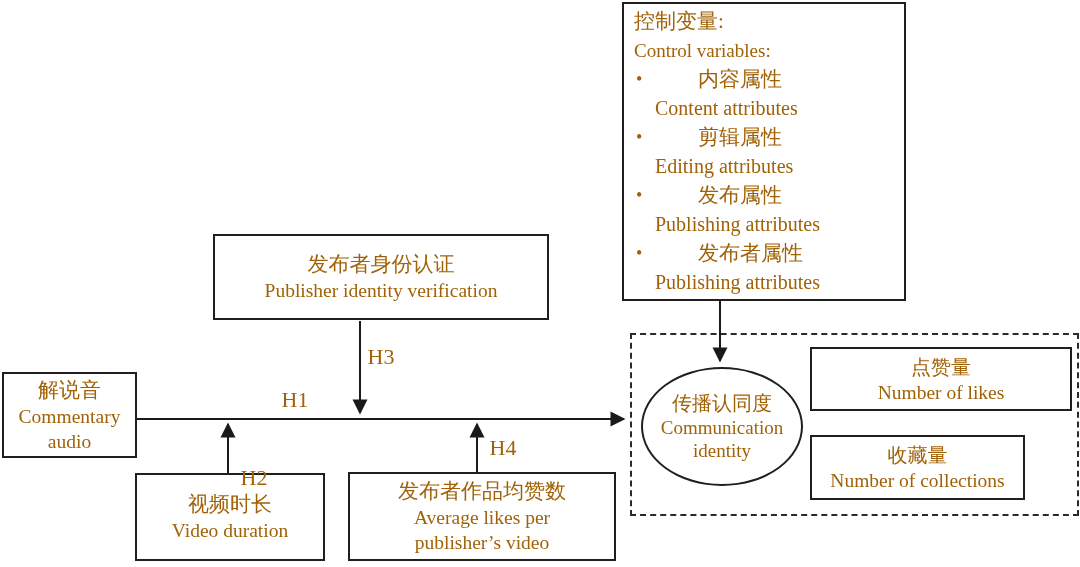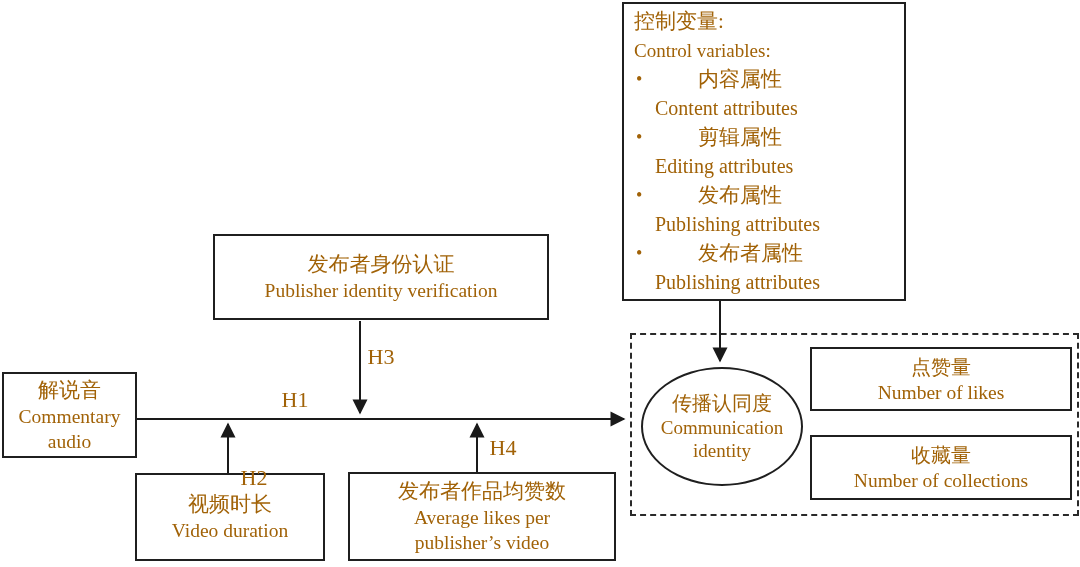--- a/index.html
+++ b/index.html
@@ -26,21 +26,21 @@
   }
   .zh  { font-size: 21px; line-height: 27px; }
   .en  { font-size: 19.5px; line-height: 25px; }
 
   
   #box-commentary   { left: 2px;   top: 372px; width: 135px; height: 86px; }
   #box-duration     { left: 135px; top: 473px; width: 190px; height: 88px; }
   #box-publisher-id { left: 213px; top: 234px; width: 336px; height: 86px; }
   #box-avg-likes    { left: 348px; top: 472px; width: 268px; height: 89px; }
   #box-likes        { left: 810px; top: 347px; width: 262px; height: 64px; }
-  #box-collections  { left: 810px; top: 435px; width: 262px; height: 65px; }
+  #box-collections  { left: 810px; top: 435px; width: 215px; height: 65px; }
 
   
   #dashed-box {
     position: absolute;
     box-sizing: border-box;
     left: 630px; top: 333px; width: 449px; height: 183px;
     border: 2px dashed #2a2a2a;
     background: transparent;
     z-index: 1;
   }

